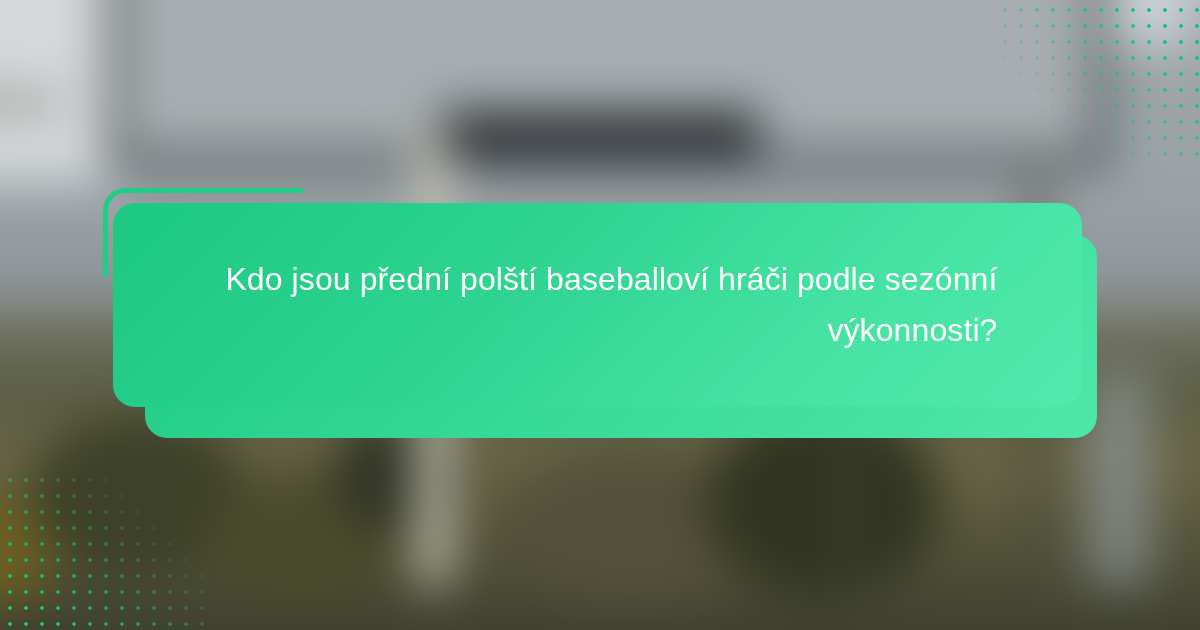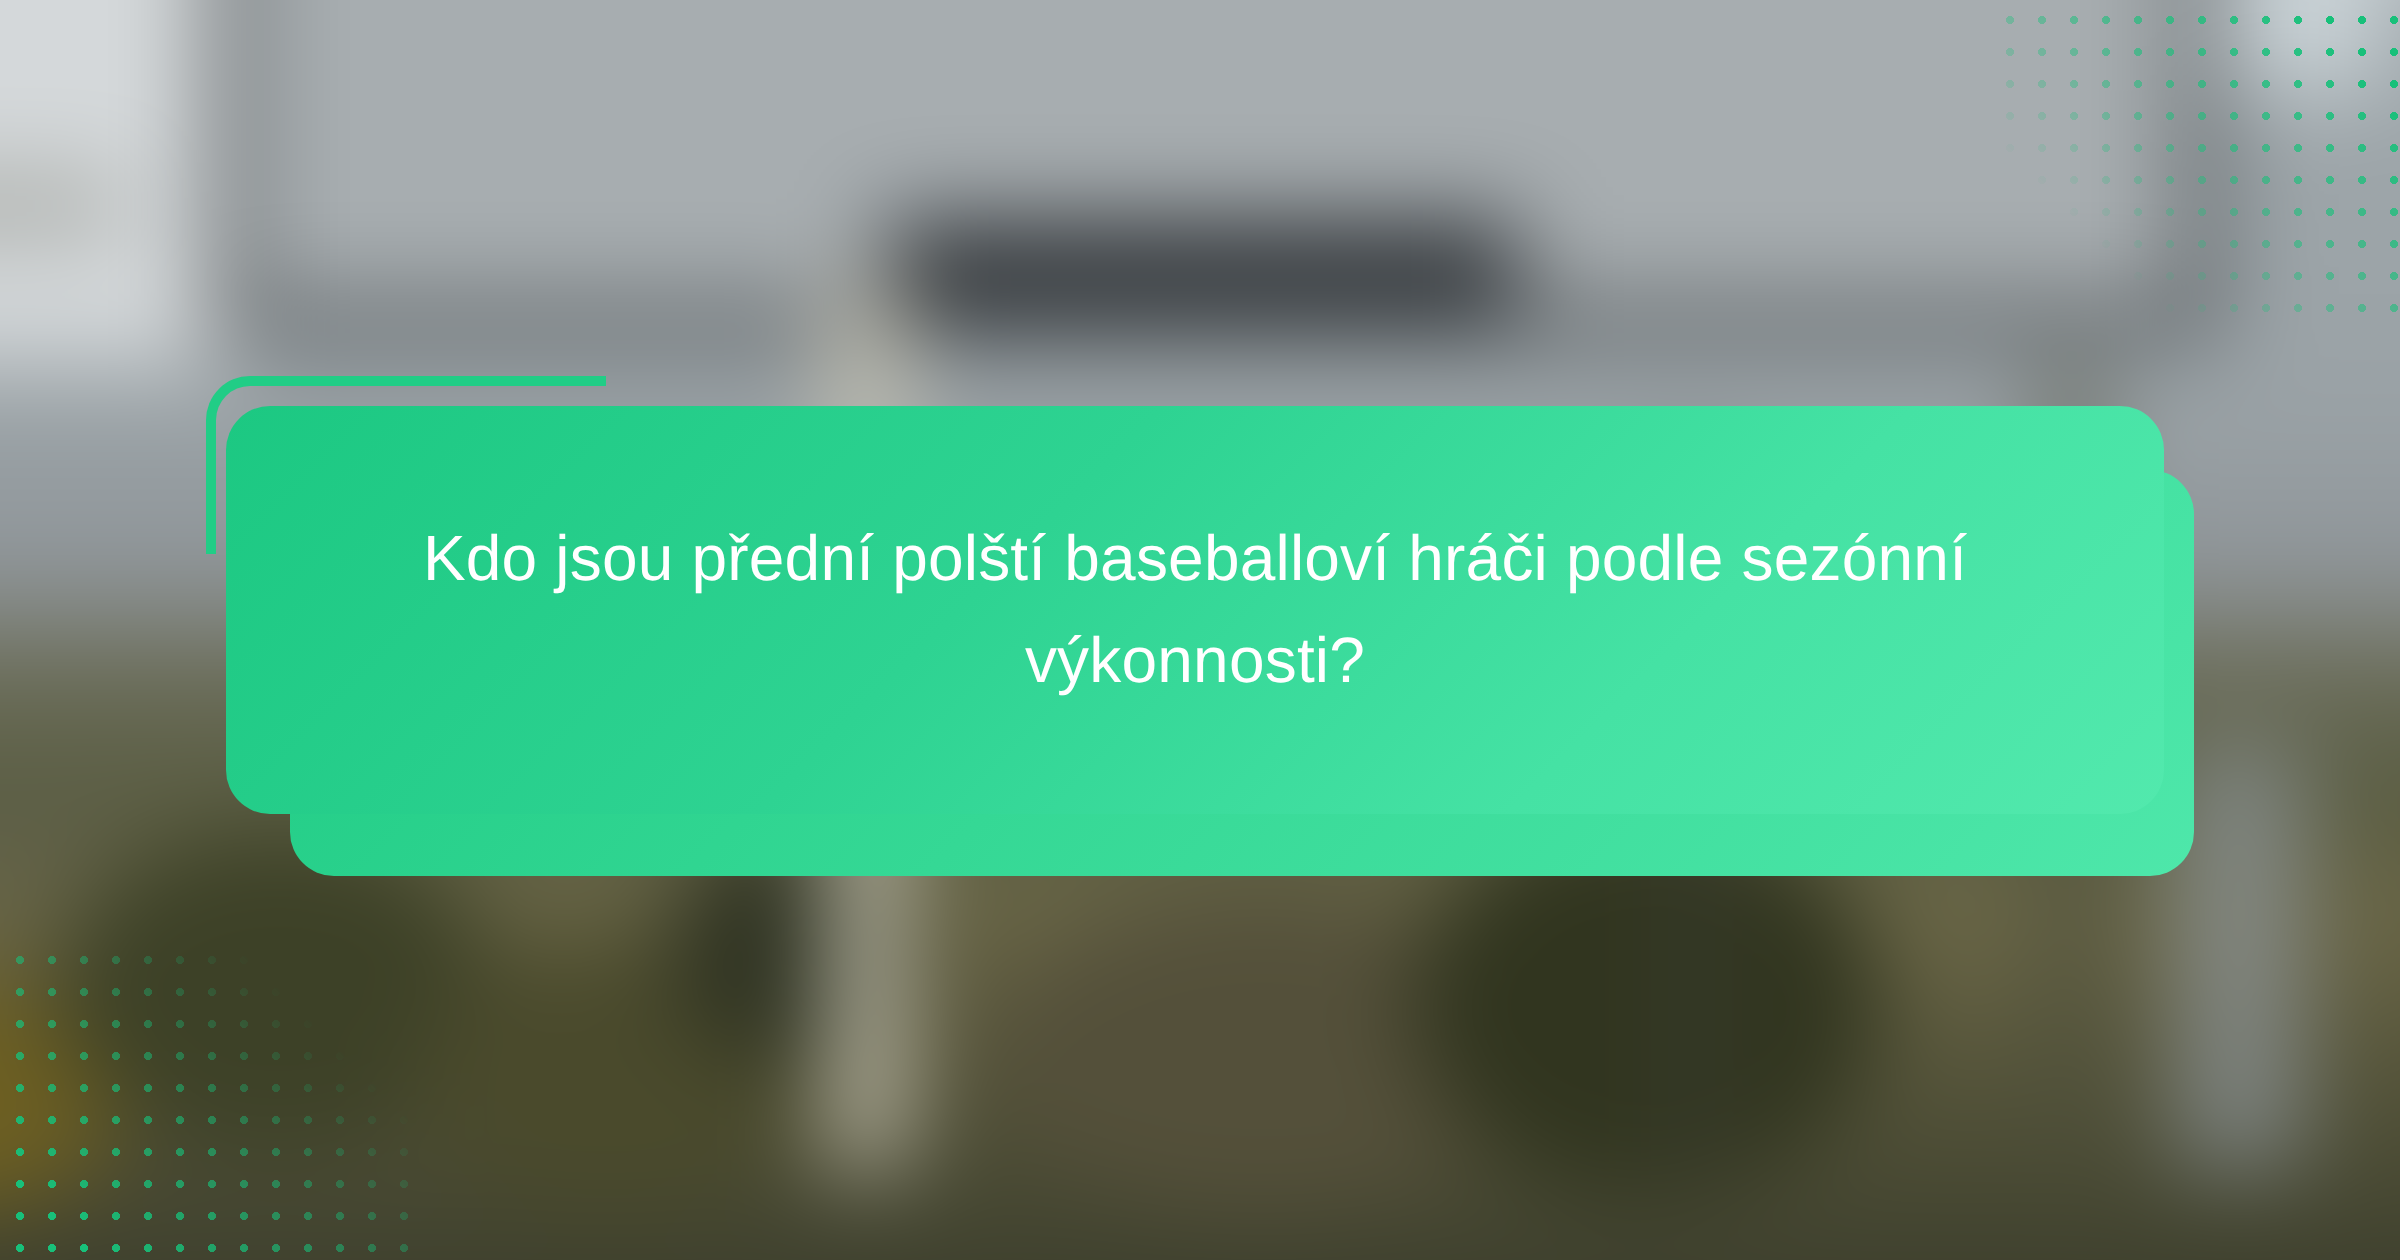--- a/index.html
+++ b/index.html
@@ -134,21 +134,21 @@
     width: 969px; height: 204px;
     border-radius: 22px;
     background: linear-gradient(135deg, #1cc882 0%, #2ed392 40%, #45e2a4 72%, #52e9ad 100%);
     display: flex;
     align-items: center;
     justify-content: center;
   }
   .card-title {
     width: 800px;
     margin: 13px;
-    text-align: center;
+    text-align: right;
     color: #ffffff;
     font-size: 32px;
     font-weight: 400;
     line-height: 1.6;
     letter-spacing: .1px;
   }
 </style>
 </head>
 <body>
 

